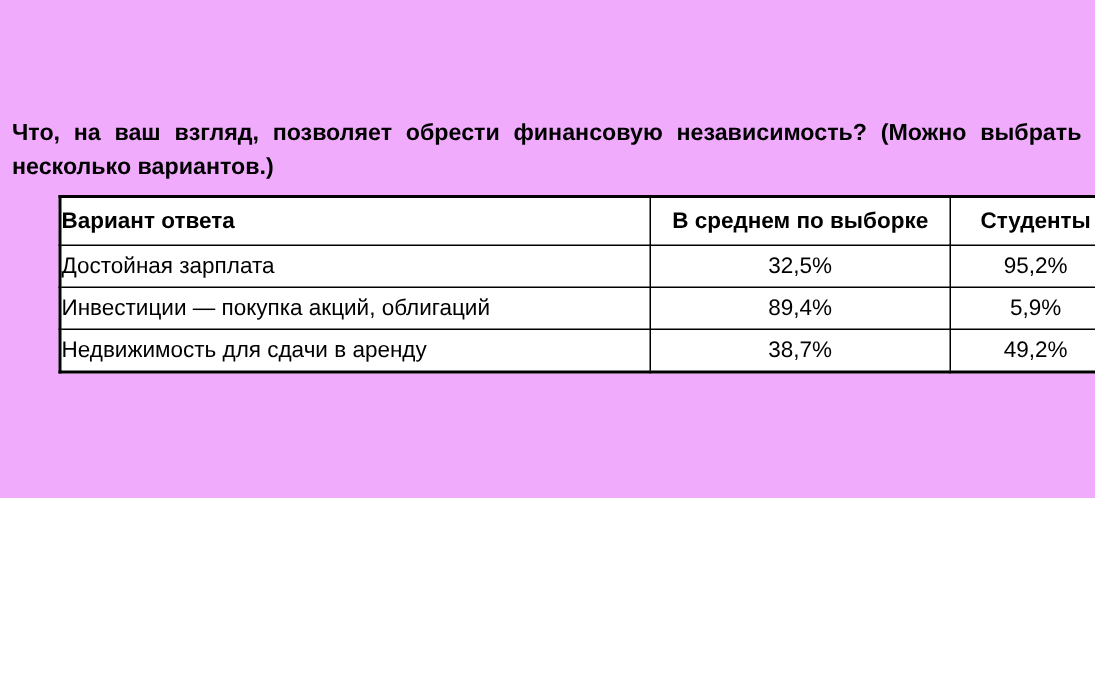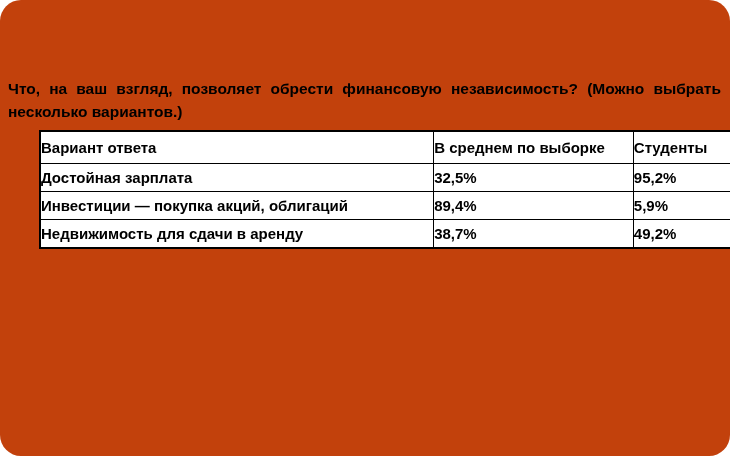--- a/index.html
+++ b/index.html
@@ -3,26 +3,25 @@
 <meta charset="utf-8">
 <style>
   html, body {
     margin: 0;
     padding: 0;
     background: #ffffff;
   }
   .page {
     position: relative;
     width: 730px;
-    height: 456px;
-    background: #c2410c;
+    height: 332px;
+    background: #f0abfc;
     font-family: "Liberation Sans", sans-serif;
     color: #000000;
     overflow: hidden;
-    border-radius: 21px;
   }
   .question {
     position: absolute;
     left: 8px;
     top: 77px;
     width: 713px;
     font-size: 15.5px;
     line-height: 23px;
     font-weight: bold;
     text-align: justify;
@@ -46,34 +45,34 @@
   }
   table.survey th {
     font-size: 15px;
     font-weight: bold;
     height: 31px;
     vertical-align: middle;
     padding: 0;
   }
   table.survey td {
     font-size: 15px;
-    font-weight: bold;
+    font-weight: normal;
     height: 27px;
     vertical-align: middle;
     padding: 0;
   }
   .col-option   { width: 55.6%; }
   .col-average  { width: 28.2%; }
   .col-students { width: 16.2%; }
   th.opt, td.opt {
     text-align: left;
     padding-left: 6px;
   }
   th.num, td.num {
-    text-align: left;
+    text-align: center;
   }
 </style>
 </head>
 <body>
 
 <div class="page">
 
   <div class="question">Что, на ваш взгляд, позволяет обрести финансовую независимость? (Можно выбрать несколько вариантов.)</div>
 
   <table class="survey">

